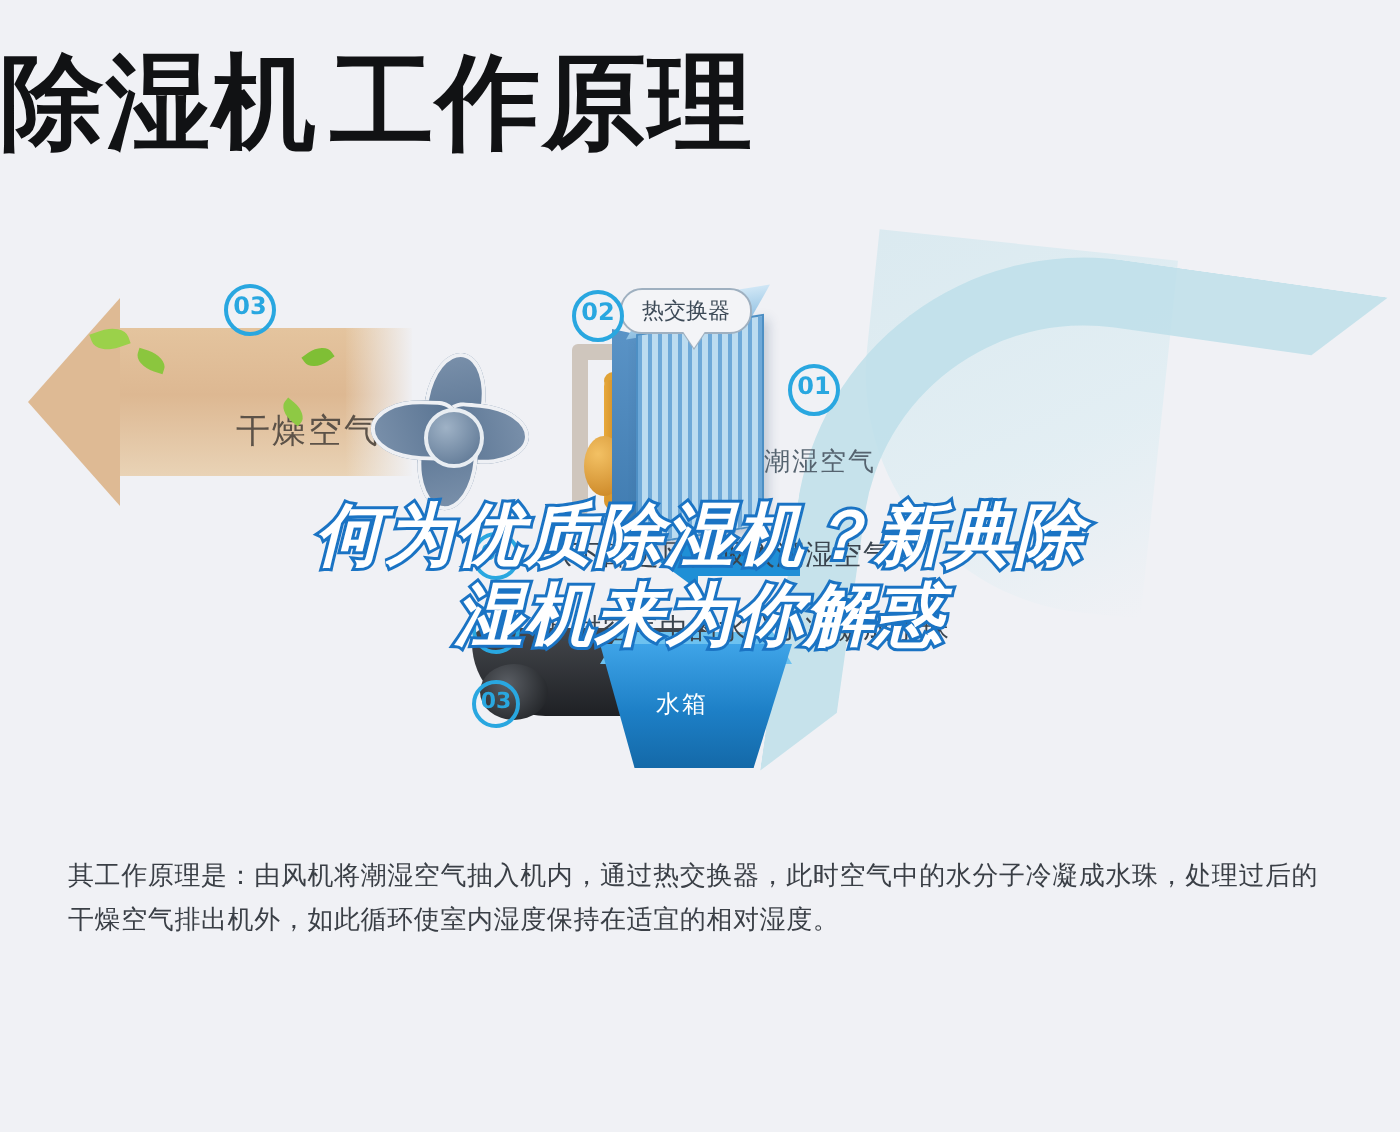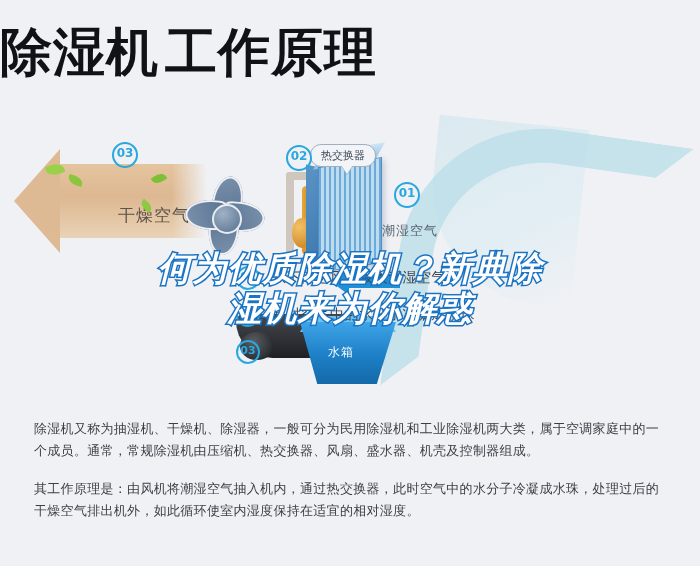--- a/index.html
+++ b/index.html
@@ -266,18 +266,17 @@
       </div>
     </div>
   </div>
 
   <div class="watermark">
     <span class="wl">何为优质除湿机？新典除</span>
     <span class="wl">湿机来为你解惑</span>
   </div>
 
   <div class="copy">
-    <p>除湿机又称为抽湿机、干燥机、除湿器，一般可分为民用除湿机和工业除湿机两大类，属于空调家庭中的一个成员。通常，常规除湿机由压缩机、热交换器、风扇、盛水器、机壳及控制器组成。</p>
     <div class="gap"></div>
     <p>其工作原理是：由风机将潮湿空气抽入机内，通过热交换器，此时空气中的水分子冷凝成水珠，处理过后的干燥空气排出机外，如此循环使室内湿度保持在适宜的相对湿度。</p>
   </div>
 
 </div>
 
 </body></html>

